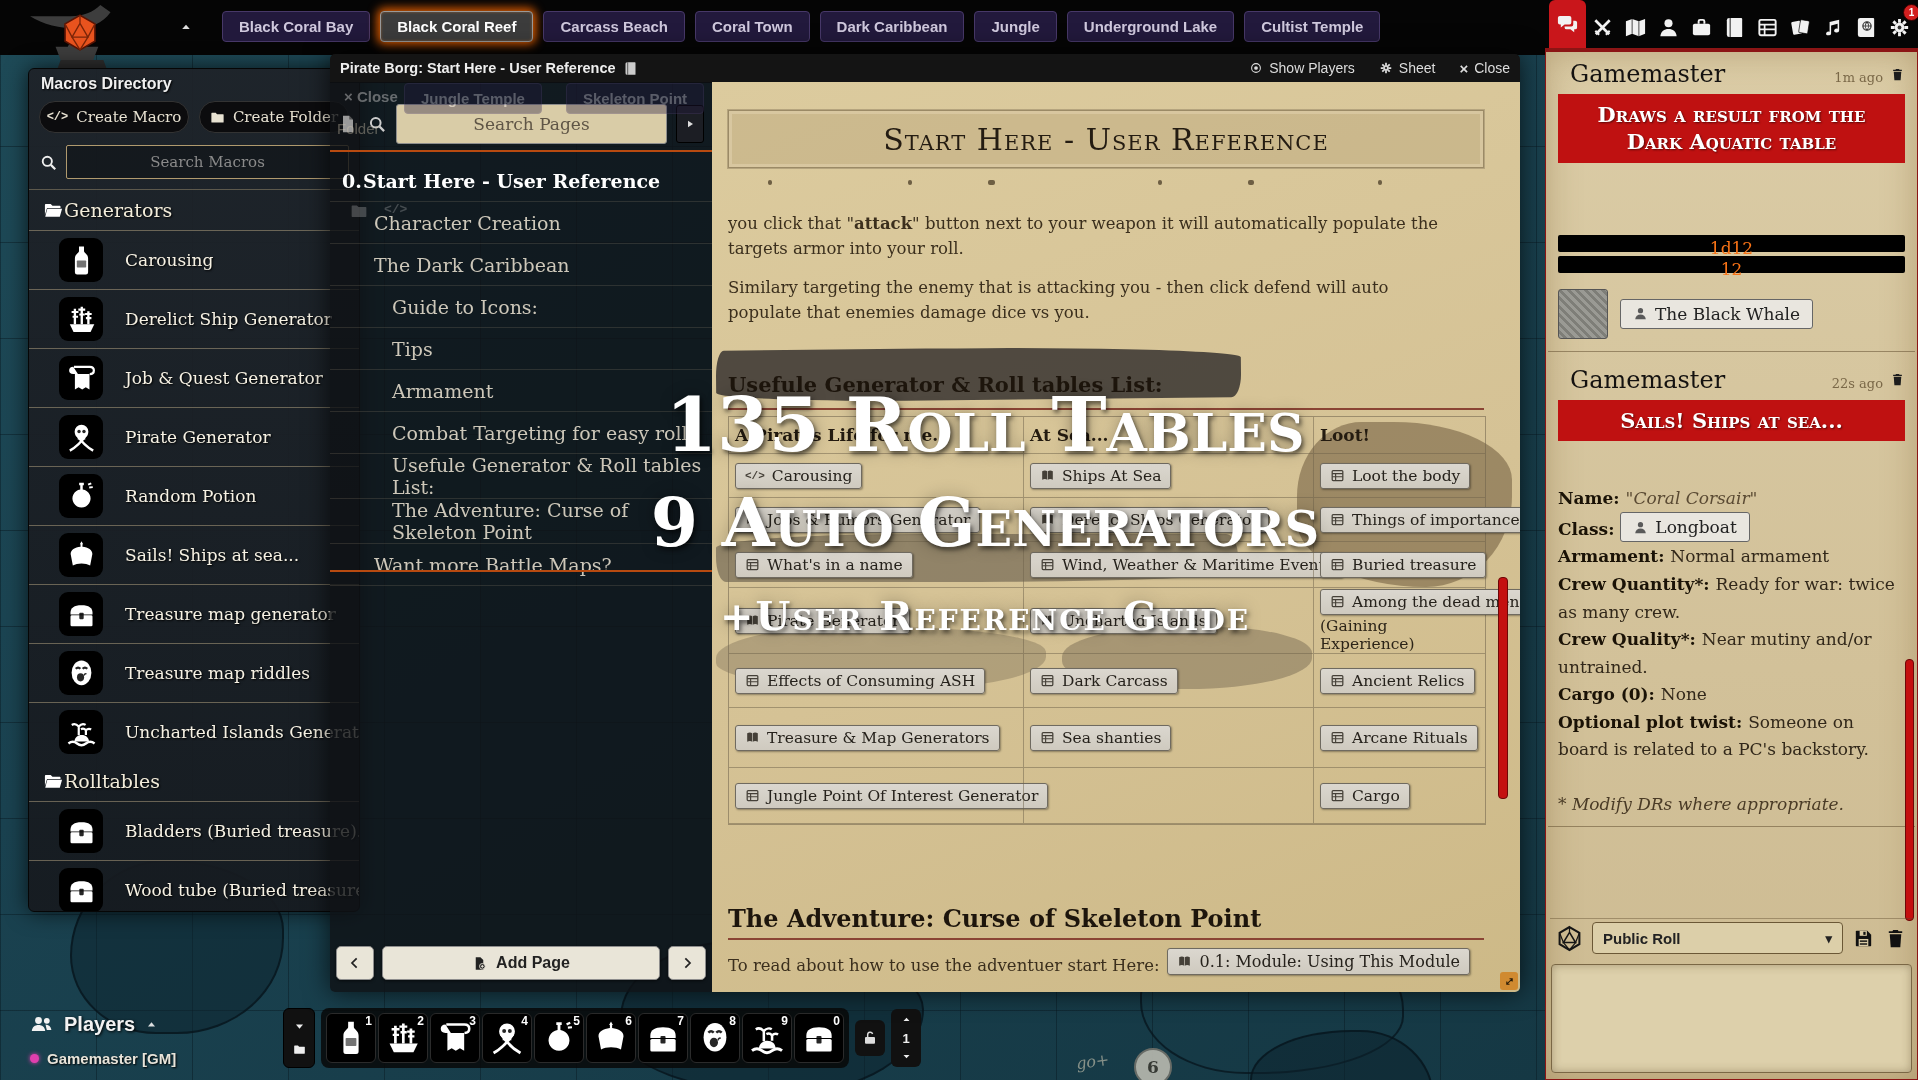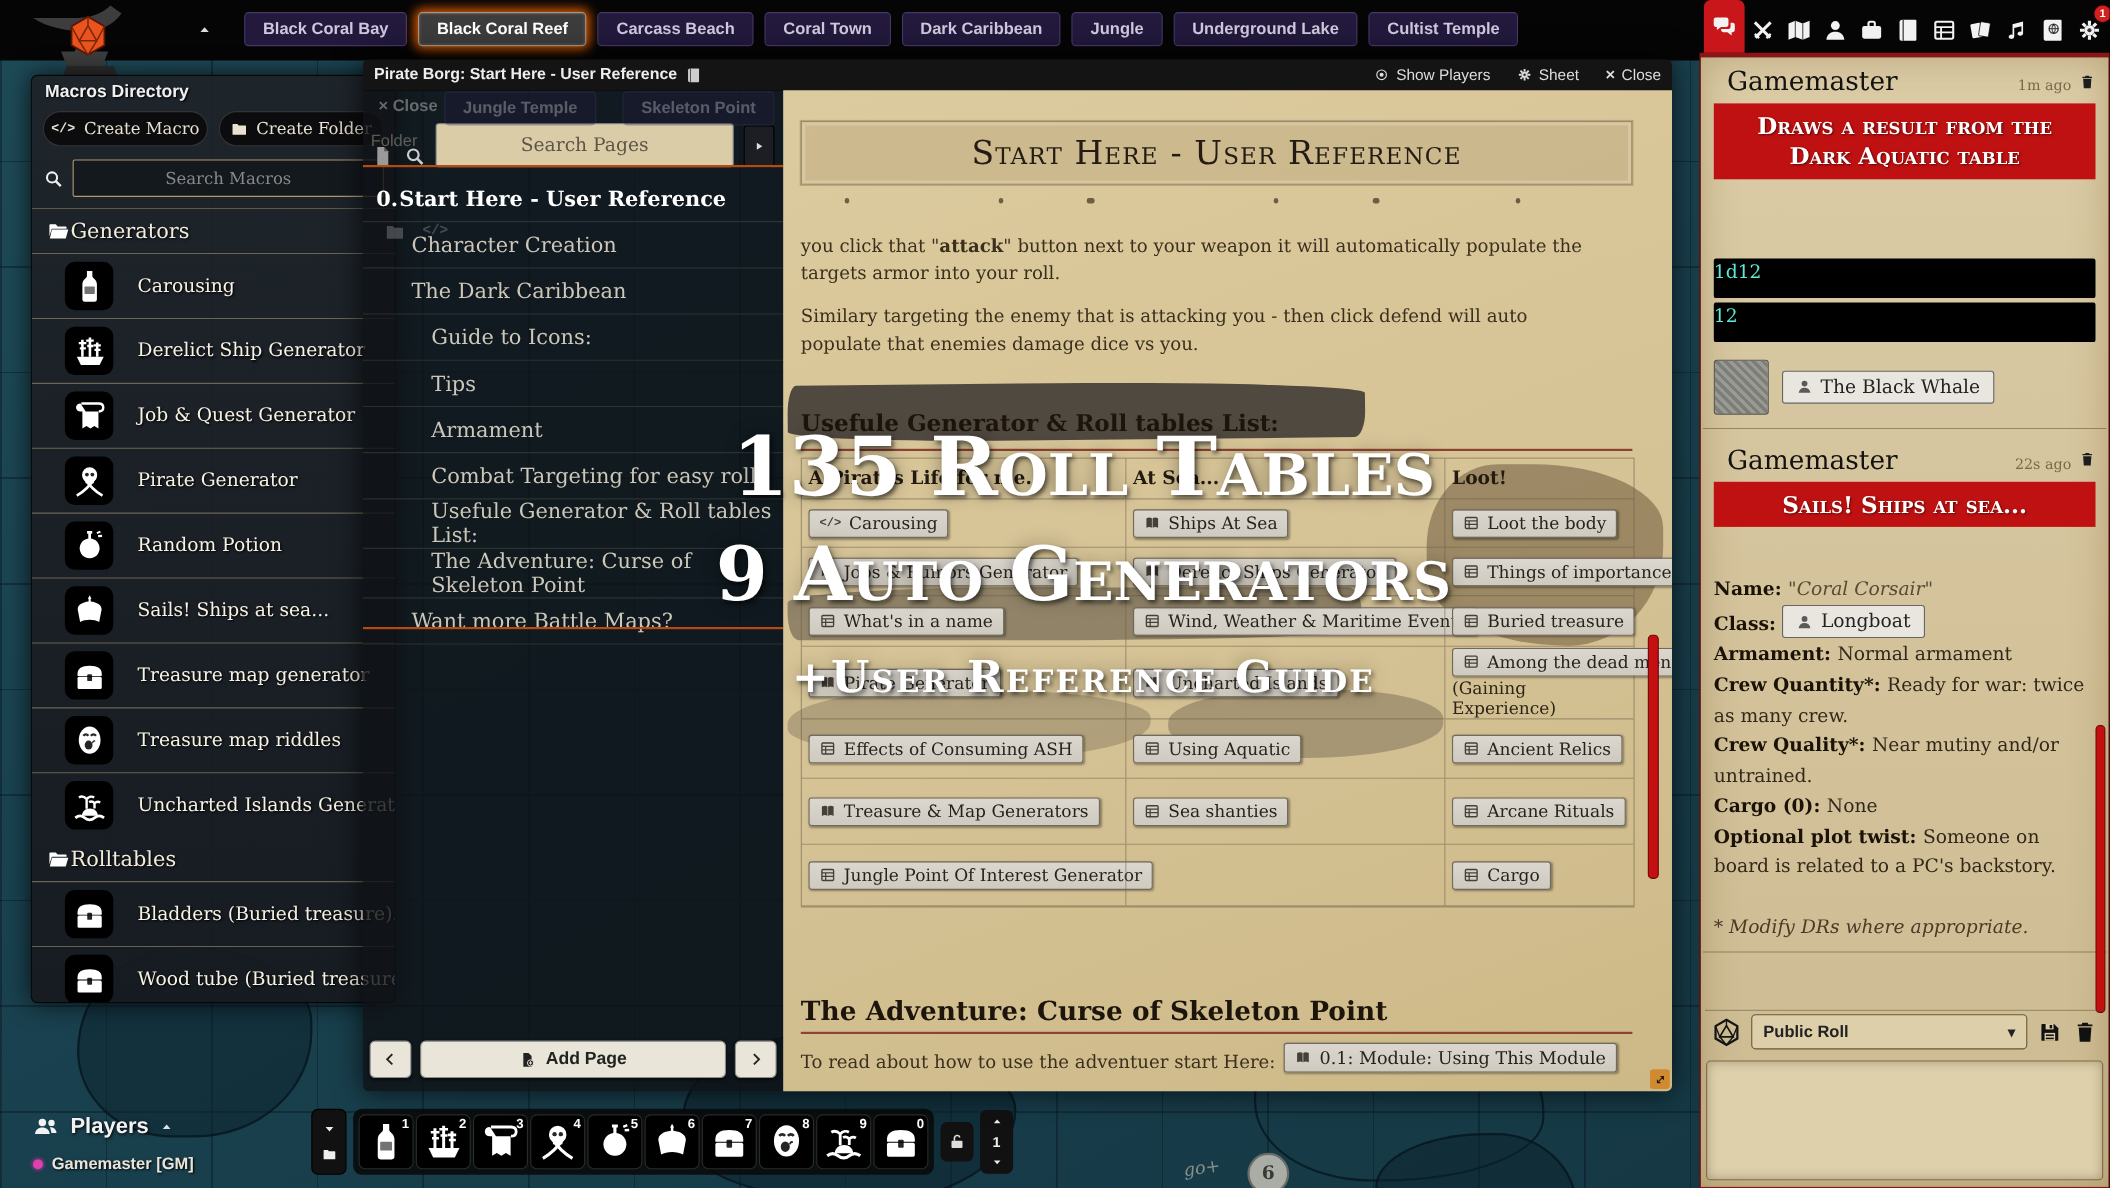--- a/index.html
+++ b/index.html
@@ -54,22 +54,22 @@
   #chat-log{position:absolute;left:2px;right:2px;top:0;bottom:168px;overflow:hidden;}
   .message{padding:8px 10px 12px;border-bottom:1px solid rgba(90,70,40,.5);position:relative;}
   .msg-head{display:flex;align-items:baseline;}
   .msg-sender{font:24px "DejaVu Serif",serif;color:#141210;flex:1;margin-left:12px;}
   .msg-time{font-size:13px;color:#7a6848;font-family:"DejaVu Serif",serif;}
   .msg-trash{width:15px;height:15px;color:#1d1d1d;margin-left:7px;align-self:center;}
   .banner{margin:6px 0;background:#bf1111;color:#fff;text-align:center;
      font:bold 21px/1.3 "DejaVu Serif",serif;font-variant:small-caps;padding:7px 10px;
      text-shadow:1px 1px 2px rgba(0,0,0,.55);}
   .msg-spacer{height:62px;}
-  .rollbar{background:#000;color:#5eead4;font:17px/27px "DejaVu Serif",serif;
-     height:36px;margin:4px 0;border-radius:2px;}
+  .rollbar{background:#000;color:#f97316;text-align:center;font:17px/27px "DejaVu Serif",serif;
+     height:17px;margin:4px 0;border-radius:2px;}
   .draw-row{display:flex;align-items:center;gap:12px;margin-top:16px;}
   .thumb{width:48px;height:48px;border:1px solid #555;border-radius:3px;flex:none;
      background:repeating-linear-gradient(45deg,#9a9a94 0 3px,#7e7e78 3px 6px),
                 repeating-linear-gradient(-45deg,rgba(255,255,255,.15) 0 2px,transparent 2px 5px);}
   .chat-btn{display:inline-flex;align-items:center;gap:7px;background:#e9e6df;border:1px solid #666;
      border-radius:3px;padding:4px 12px;font:17px "DejaVu Serif",serif;color:#222;text-align:right;}
   .chat-btn .ic{width:15px;height:15px;color:#5a5a5a;}
   .fields{margin-top:12px;}
   .fline{font:17px/1.62 "DejaVu Serif",serif;color:#32281a;}
   .flabel{font-weight:bold;color:#1a1206;}
@@ -131,21 +131,21 @@
   #jtitlebar{position:absolute;left:0;right:0;top:0;height:28px;background:#141414;border-bottom:1px solid #000;
      border-radius:5px 5px 0 0;display:flex;align-items:center;padding:0 10px;}
   #jtitle{font-weight:bold;font-size:14.5px;color:#eee;white-space:nowrap;}
   #jtitlebar .tbook{width:15px;height:15px;color:#ccc;margin-left:7px;}
   #jtitlebar .spacer{flex:1;}
   .jhbtn{display:flex;align-items:center;gap:6px;color:#ddd;font-size:14px;margin-left:24px;white-space:nowrap;}
   .jhbtn .ic{width:14px;height:14px;}
   .jhbtn .xglyph{font-size:15px;font-weight:bold;}
   #jbody{position:absolute;left:0;right:0;top:28px;bottom:0;display:flex;}
   #jsidebar{width:382px;background:rgba(15,17,21,.82);position:relative;border-radius:0 0 0 5px;flex:none;}
-  #jsearch-row{position:absolute;left:8px;right:8px;top:14px;height:56px;display:flex;align-items:flex-end;gap:9px;}
+  #jsearch-row{position:absolute;left:8px;right:8px;top:14px;height:56px;display:flex;align-items:center;gap:9px;}
   #jsearch-row .pgic{width:20px;height:20px;color:#9a9a9a;flex:none;}
   #jsearch-row .sic{width:20px;height:20px;color:#ccc;flex:none;}
   #jsearch{flex:1;height:36px;background:#d9cca7;border:1px solid #8d8d8d;border-radius:3px;
      text-align:center;font:17px "DejaVu Serif",serif;color:#333;outline:none;}
   #jsearch::placeholder{color:#5f5546;}
   #jcollapse{width:26px;height:36px;background:#1c1e24;border:1px solid #000;border-radius:3px;
      display:flex;align-items:center;justify-content:center;color:#ddd;flex:none;}
   #jcollapse .ic{width:12px;height:12px;}
   .orange-rule{border-top:2px solid #b84a10;}
   #jrule-top{position:absolute;left:0;right:0;top:68px;}
@@ -728,21 +728,21 @@
               </span>
             </div>
             <div class="gcell bl">
               <span class="gbtn">
                 <span class="ic">
                   <svg viewBox="0 0 24 24">
                     <rect x="3.5" y="4" width="17" height="16" rx="1.5" fill="none" stroke="currentColor" stroke-width="2"></rect>
                     <path stroke="currentColor" stroke-width="1.8" fill="none" d="M3.5 9h17M3.5 14h17M9 9v11"></path>
                   </svg>
                 </span>
-                <span>Using Aquatic</span>
+                <span>Dark Carcass</span>
               </span>
             </div>
             <div class="gcell bl">
               <span class="gbtn">
                 <span class="ic">
                   <svg viewBox="0 0 24 24">
                     <rect x="3.5" y="4" width="17" height="16" rx="1.5" fill="none" stroke="currentColor" stroke-width="2"></rect>
                     <path stroke="currentColor" stroke-width="1.8" fill="none" d="M3.5 9h17M3.5 14h17M9 9v11"></path>
                   </svg>
                 </span>

